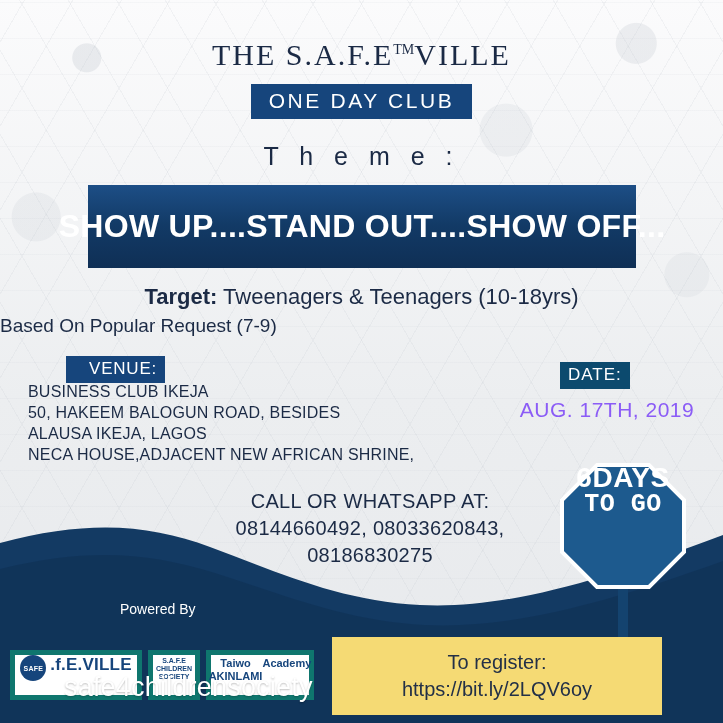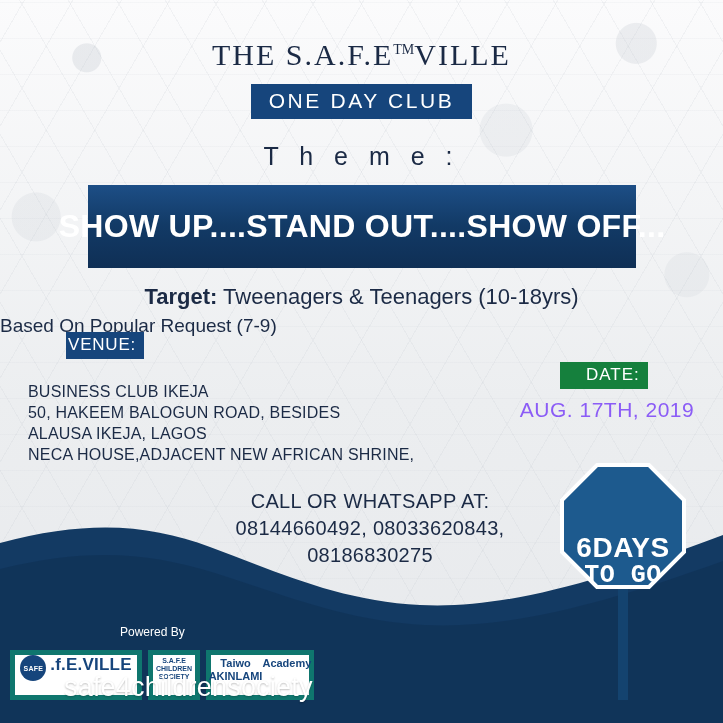--- a/index.html
+++ b/index.html
@@ -122,49 +122,49 @@
     left: 0;
     right: 0;
     text-align: left;
     font-size: 19px;
     color: #1b2a45;
   }
 
   
   .venue-tag {
     position: absolute;
-    top: 332px;
+    top: 356px;
     left: 66px;
     background: #16457c;
     color: #ffffff;
     font-size: 17px;
     letter-spacing: 0.8px;
-    padding: 3px 8px 4px 2px;
+    padding: 3px 8px 4px 23px;
   }
   .venue-lines {
     position: absolute;
     top: 381px;
     left: 28px;
     width: 430px;
     font-size: 16px;
     line-height: 21px;
     color: #1b2a45;
     letter-spacing: 0.2px;
   }
 
   
   .date-tag {
     position: absolute;
     top: 362px;
     left: 560px;
-    background: #15803d;
+    background: #0c4a6e;
     color: #ffffff;
     font-size: 17px;
     letter-spacing: 1px;
-    padding: 3px 8px 4px 26px;
+    padding: 3px 8px 4px 8px;
   }
   .date-value {
     position: absolute;
     top: 398px;
     left: 507px;
     width: 200px;
     text-align: center;
     font-size: 21px;
     color: #8b5cf6;
     letter-spacing: 0.5px;
@@ -203,44 +203,44 @@
     height: 126px;
     z-index: 5;
   }
   .badge svg { display: block; }
   .badge-text {
     position: absolute;
     inset: 0;
     display: flex;
     flex-direction: column;
     align-items: center;
-    justify-content: flex-end;
+    justify-content: flex-start;
     color: #ffffff;
     font-weight: bold;
     line-height: 1.05;
   }
   .badge-top { font-size: 28px; letter-spacing: 0.5px; }
   .badge-bottom { font-size: 25px; letter-spacing: 0.5px; font-family: Liberation Mono, monospace; }
   .badge-pole {
     position: absolute;
     left: 618px;
     top: 580px;
     width: 10px;
     height: 120px;
     background: #14436f;
     z-index: 4;
   }
 
   
   .powered-by {
     position: absolute;
     left: 120px;
-    top: 625px;
-    color: #ffffff;
-    font-size: 12px;
+    top: 601px;
+    color: #ffffff;
+    font-size: 14px;
     z-index: 6;
   }
   .logo-row {
     position: absolute;
     left: 10px;
     top: 650px;
     display: flex;
     align-items: center;
     gap: 6px;
     z-index: 6;
@@ -363,15 +363,19 @@
       <span>.f.E.VILLE</span>
     </div>
     <div class="logo-box logo-b">S.A.F.E CHILDREN SOCIETY</div>
     <div class="logo-box logo-c">
       <span>Taiwo AKINLAMI</span>
         <br>
       <span>Academy</span>
     </div>
   </div>
 
+  <div class="register-box">
+    <div class="register-label">To register:</div>
+    <div class="register-url">https://bit.ly/2LQV6oy</div>
+  </div>
 
   <div class="handle">safe4childrensociety</div>
 </div>
 
 </body></html>

